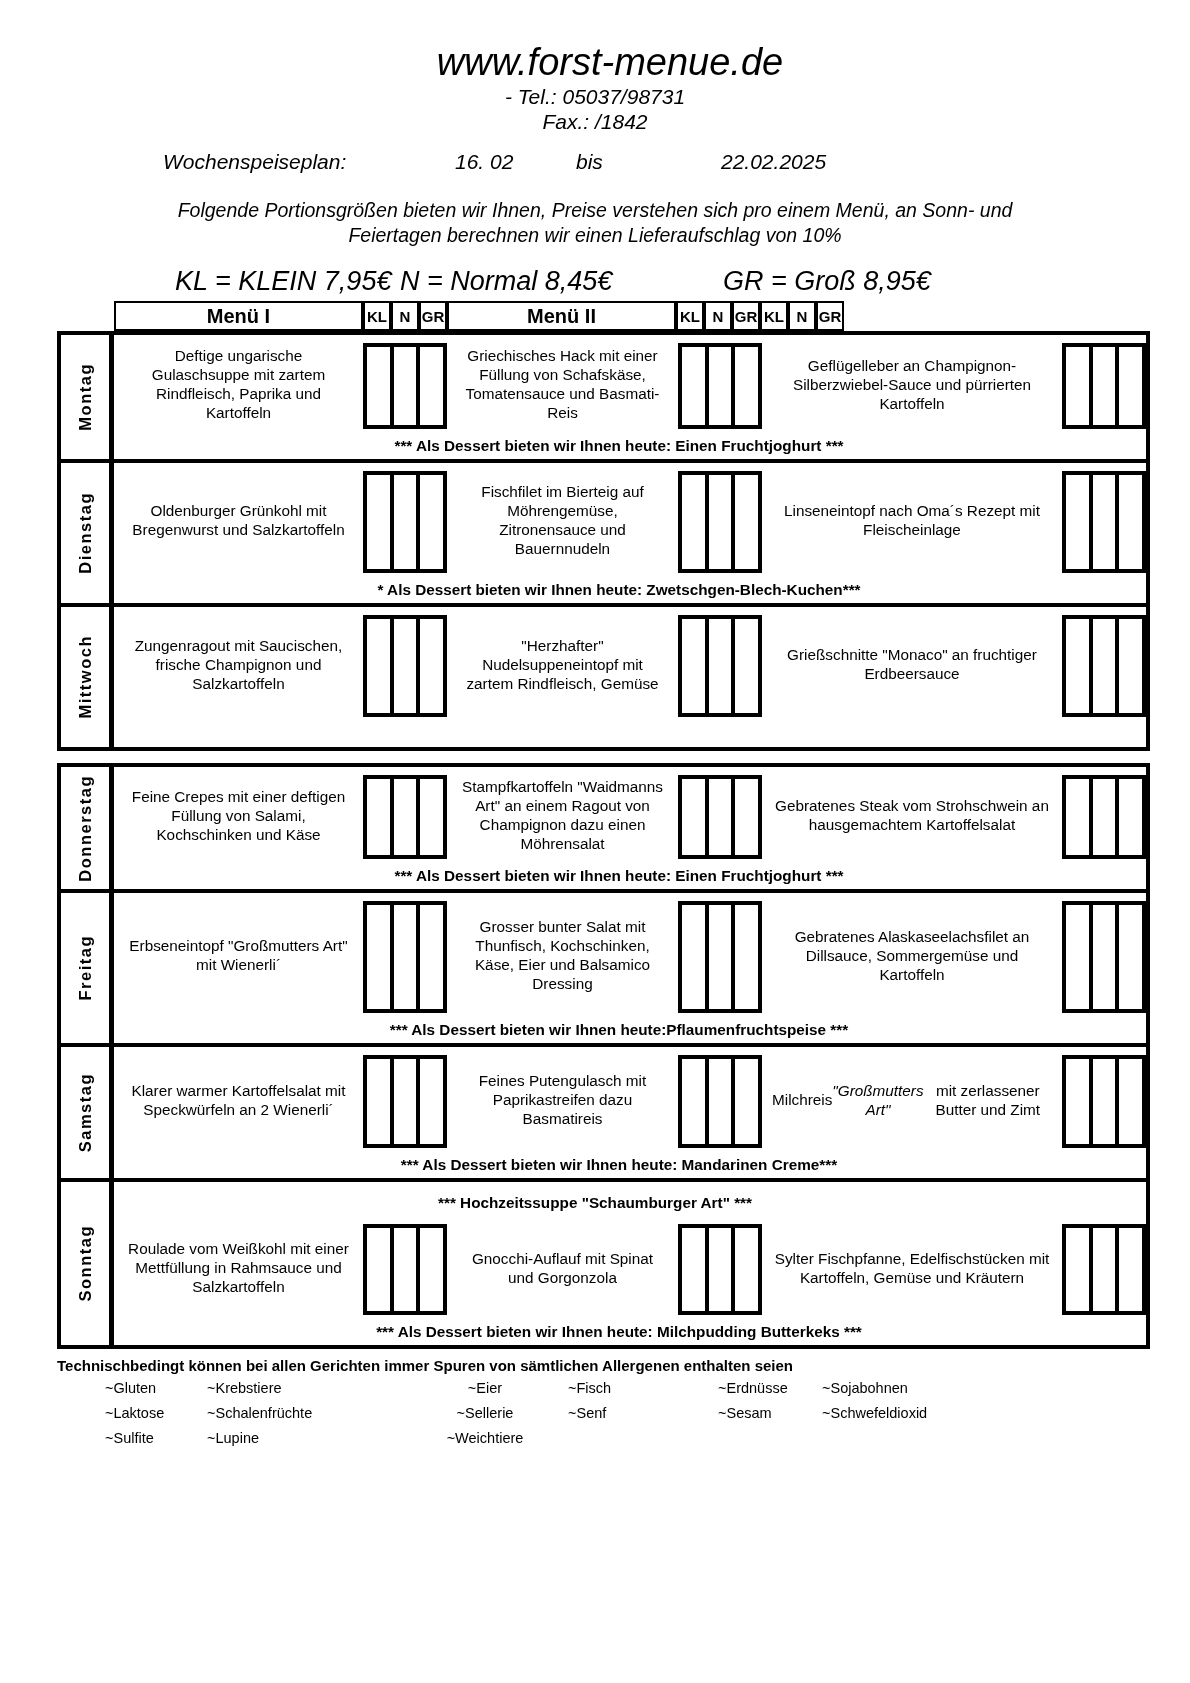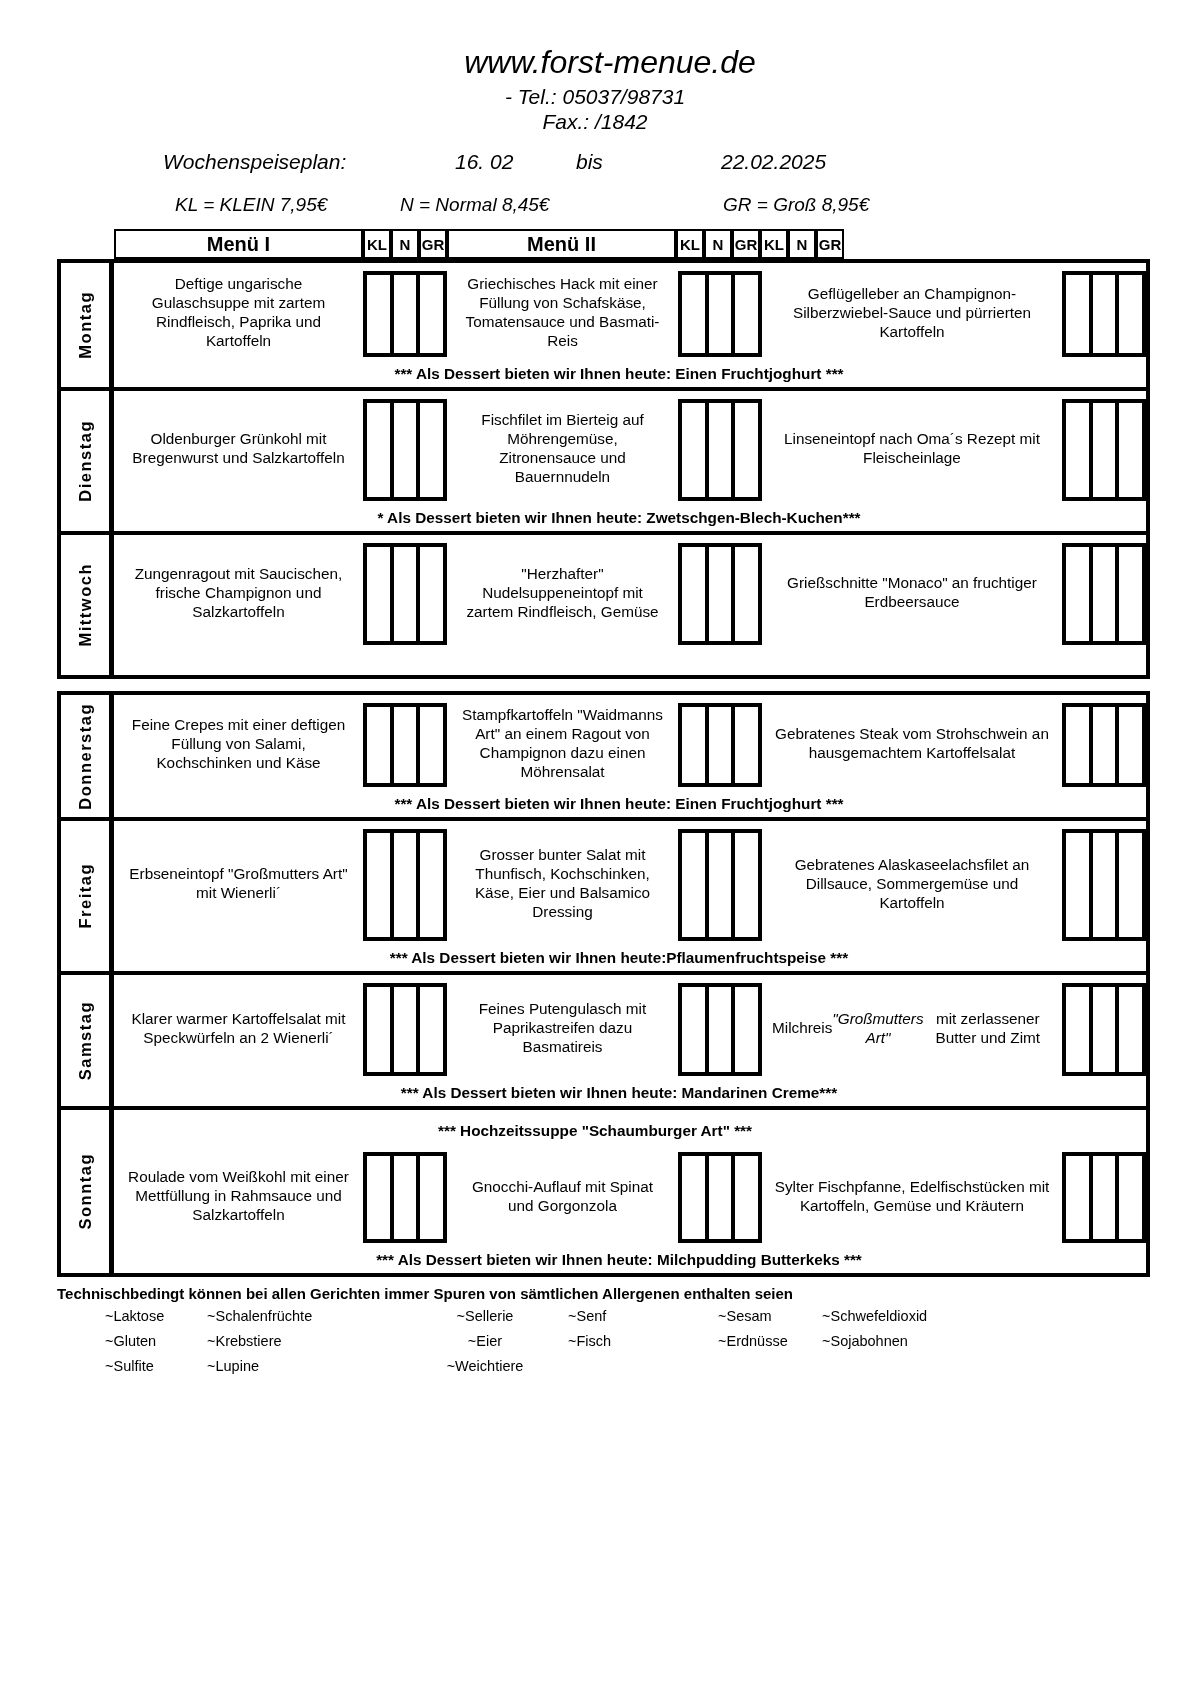--- a/index.html
+++ b/index.html
@@ -2,29 +2,29 @@
 <html><head>
 <meta charset="utf-8">
 <style>
   html,body{margin:0;padding:0;background:#fff;}
   body{
     width:1190px;height:1683px;position:relative;overflow:hidden;
     font-family:"Liberation Sans", sans-serif;color:#000;
   }
   
   .doc-top{font-style:italic;}
-  .site-title{margin-top:40px;text-align:center;font-size:32px;line-height:44px;padding-left:30px;}
+  .site-title{margin-top:40px;text-align:center;font-size:38px;line-height:44px;padding-left:30px;}
   .contact-line{text-align:center;font-size:21px;line-height:25px;}
   .plan-row{position:relative;height:26px;margin-top:16px;font-size:21px;}
   .plan-row .lbl{position:absolute;left:163px;}
   .plan-row .from{position:absolute;left:455px;}
   .plan-row .sep{position:absolute;left:576px;}
   .plan-row .to{position:absolute;left:721px;}
   .portion-note{margin-top:22px;text-align:center;font-size:19.5px;line-height:25px;}
-  .price-row{position:relative;height:26px;margin-top:18px;font-size:19px;}
+  .price-row{position:relative;height:26px;margin-top:18px;font-size:27px;}
   .price-row .p1{position:absolute;left:175px;}
   .price-row .p2{position:absolute;left:400px;}
   .price-row .p3{position:absolute;left:723px;}
   
   .thead{display:flex;margin-left:114px;width:1152px;height:30px;margin-top:9px;}
   .thead .hc{box-sizing:border-box;border:2.5px solid #000;display:flex;
     align-items:center;justify-content:center;font-weight:bold;background:#fff;}
   .thead .hm{font-size:20px;}
   .thead .hs{font-size:15px;}
   .w-m1{width:249px;} .w-m2{width:229px;} .w-m3{width:306px;} .w-s{width:28px;}
@@ -78,20 +78,24 @@
   <div class="doc-top">
     <div class="site-title">www.forst-menue.de</div>
     <div class="contact-line">- Tel.: 05037/98731</div>
     <div class="contact-line">Fax.: /1842</div>
     <div class="plan-row">
       <span class="lbl">Wochenspeiseplan:</span>
       <span class="from">16. 02</span>
       <span class="sep">bis</span>
       <span class="to">22.02.2025</span>
     </div>
+    <div class="portion-note">
+      <div>Folgende Portionsgrößen bieten wir Ihnen, Preise verstehen sich pro einem Menü, an Sonn- und</div>
+      <div>Feiertagen berechnen wir einen Lieferaufschlag von 10%</div>
+    </div>
     <div class="price-row">
       <span class="p1">KL = KLEIN 7,95€</span>
       <span class="p2">N = Normal 8,45€</span>
       <span class="p3">GR = Groß 8,95€</span>
     </div>
   </div>
 
   <div class="thead">
     <div class="hc hm w-m1">Menü I</div>
     <div class="hc hs w-s">KL</div>
@@ -323,35 +327,35 @@
           <div class="box"></div>
           <div class="box"></div>
         </div>
       </div>
     <div class="dessert">*** Als Dessert bieten wir Ihnen heute: Milchpudding Butterkeks ***</div>
   </div>
 
   <div>
     <div class="foot-note">Technischbedingt können bei allen Gerichten immer Spuren von sämtlichen Allergenen enthalten seien</div>
     <div class="allergen-row">
+      <span class="c1">~Gluten</span>
+      <span class="c2">~Krebstiere</span>
+      <span class="c3">~Eier</span>
+      <span class="c4">~Fisch</span>
+      <span class="c5">~Erdnüsse</span>
+      <span class="c6">~Sojabohnen</span>
+    </div>
+    <div class="allergen-row">
       <span class="c1">~Laktose</span>
       <span class="c2">~Schalenfrüchte</span>
       <span class="c3">~Sellerie</span>
       <span class="c4">~Senf</span>
       <span class="c5">~Sesam</span>
       <span class="c6">~Schwefeldioxid</span>
     </div>
     <div class="allergen-row">
-      <span class="c1">~Gluten</span>
-      <span class="c2">~Krebstiere</span>
-      <span class="c3">~Eier</span>
-      <span class="c4">~Fisch</span>
-      <span class="c5">~Erdnüsse</span>
-      <span class="c6">~Sojabohnen</span>
-    </div>
-    <div class="allergen-row">
       <span class="c1">~Sulfite</span>
       <span class="c2">~Lupine</span>
       <span class="c3">~Weichtiere</span>
     </div>
   </div>
 
 </div>
 
 </body></html>

